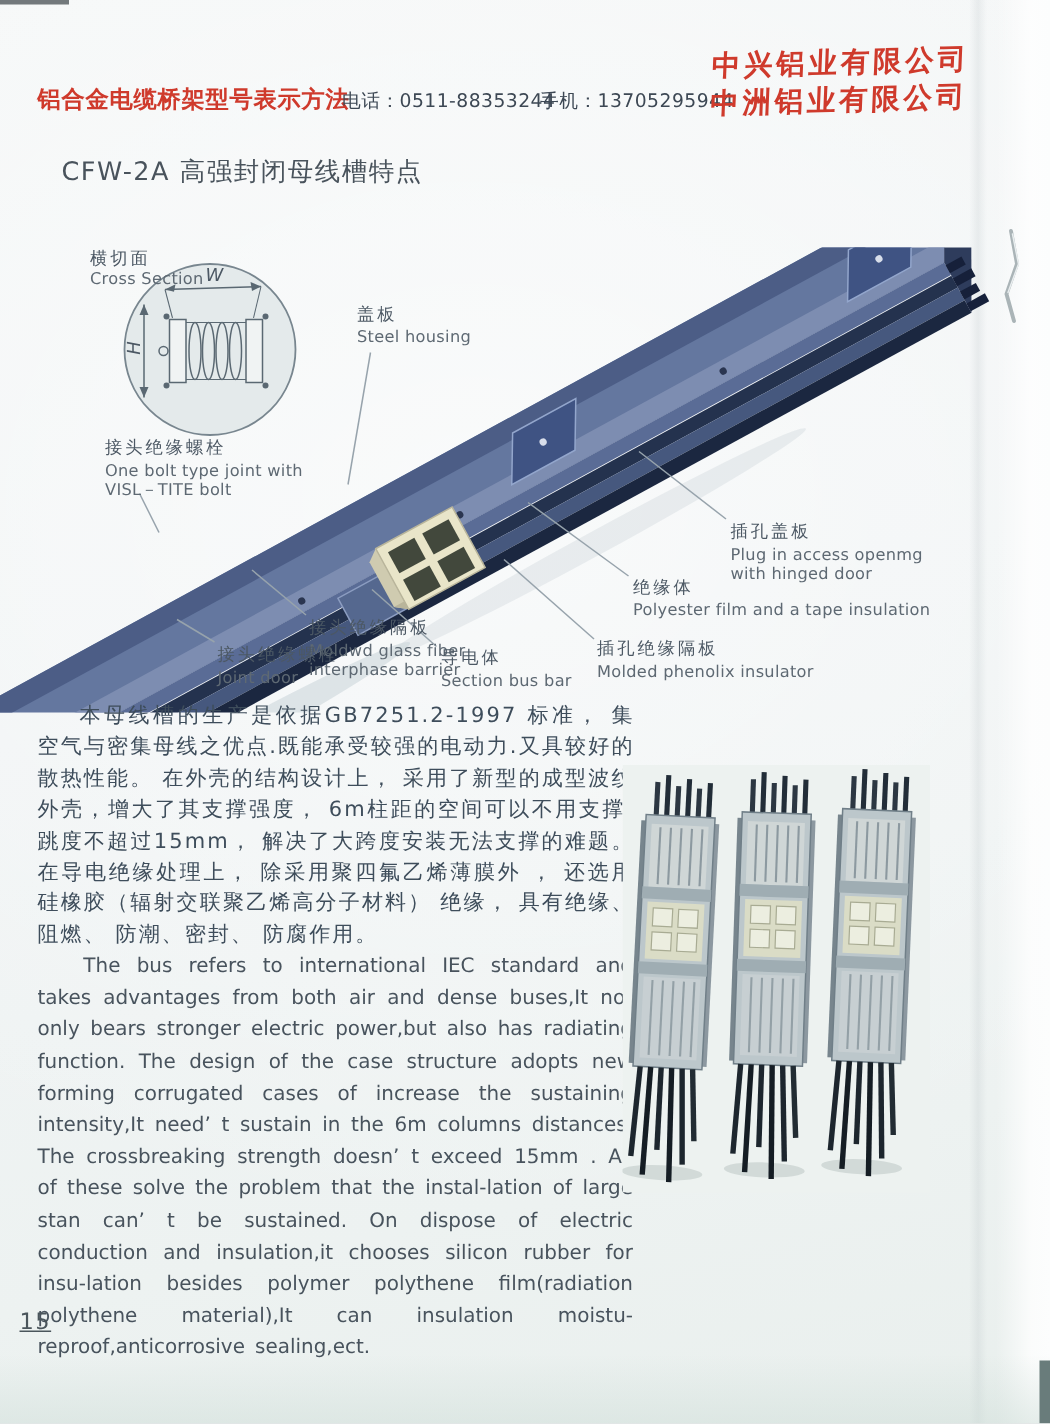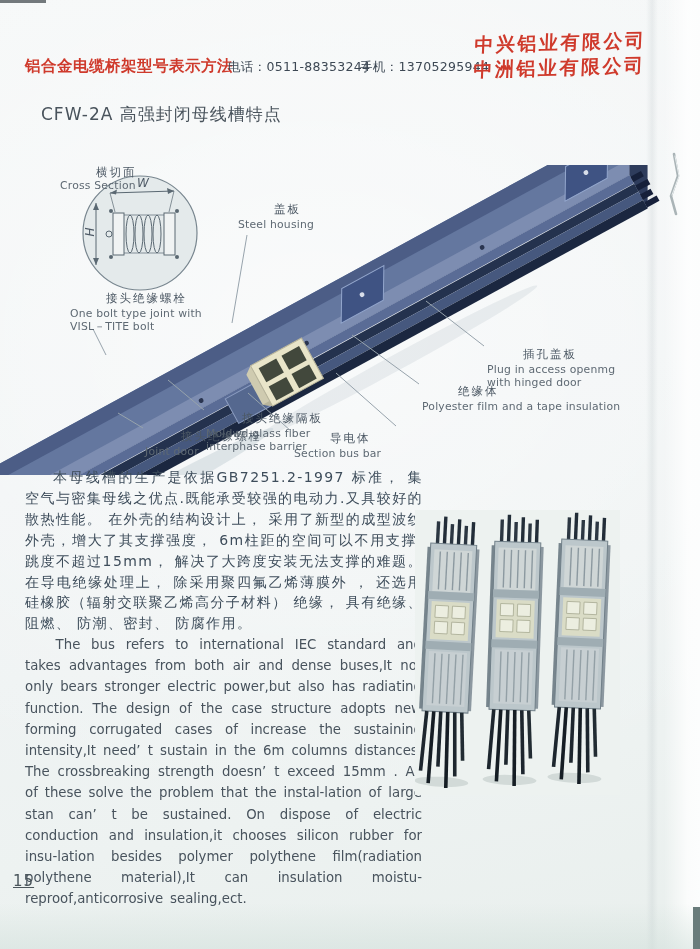--- a/index.html
+++ b/index.html
@@ -30,21 +30,21 @@
   .company{position:absolute;left:474px;top:30px;line-height:25px;font-size:19px;font-weight:bold;
     color:var(--brand-red,#d0392b);letter-spacing:2.5px;transform:rotate(-1.6deg) skewX(-4deg);}
 
   
   .t-zh{position:absolute;left:25px;top:103px;font-size:17px;color:#49535c;letter-spacing:1px;margin-left:16px;}
   .t-en{position:absolute;left:25px;top:128px;font-size:13.6px;font-weight:bold;color:#414c55;letter-spacing:.2px;}
 
   
   .diagram-svg{position:absolute;left:0;top:165px;}
   .co{position:absolute;line-height:13px;}
-  .co-zh{font-size:11.5px;color:#4c5864;letter-spacing:2px;margin-bottom:2px;margin-left:36px;}
+  .co-zh{font-size:11.5px;color:#4c5864;letter-spacing:2px;margin-bottom:2px;}
   .co-en{font-size:10.8px;color:#5e6973;letter-spacing:.2px;}
   .cs-label{position:absolute;left:60px;top:166px;line-height:12px;}
   .dim{position:absolute;font-size:12px;color:#4c5864;font-style:italic;}
   .dim-h{transform:rotate(-90deg);}
 
   
   .para-zh{position:absolute;left:25px;top:467px;width:398px;font-size:14px;line-height:20.9px;
     color:#3e4d5b;text-align:justify;text-indent:2em;letter-spacing:1.4px;}
   .para-en{position:absolute;left:25px;top:634px;width:397px;font-size:13.3px;line-height:21.2px;
     color:#48535d;text-align:justify;text-indent:2.3em;word-spacing:2.5px;}
@@ -189,20 +189,24 @@
     <div class="co-en">Polyester film and a tape insulation</div>
   </div>
   <div class="co" style="left:206px;top:412px">
     <div class="co-zh">接头绝缘隔板</div>
     <div class="co-en">Moldwd glass fiber</div>
     <div class="co-en">interphase barrier</div>
   </div>
   <div class="co" style="left:294px;top:432px">
     <div class="co-zh">导电体</div>
     <div class="co-en">Section bus bar</div>
+  </div>
+  <div class="co" style="left:398px;top:426px">
+    <div class="co-zh">插孔绝缘隔板</div>
+    <div class="co-en">Molded phenolix insulator</div>
   </div>
   <div class="co" style="left:145px;top:430px">
     <div class="co-zh">接头绝缘螺栓</div>
     <div class="co-en">Joint door</div>
   </div>
 
   <div class="para-zh">本母线槽的生产是依据GB7251.2-1997 标准， 集空气与密集母线之优点.既能承受较强的电动力.又具较好的散热性能。 在外壳的结构设计上， 采用了新型的成型波纹外壳，增大了其支撑强度， 6m柱距的空间可以不用支撑.跳度不超过15mm， 解决了大跨度安装无法支撑的难题。 在导电绝缘处理上， 除采用聚四氟乙烯薄膜外 ， 还选用硅橡胶（辐射交联聚乙烯高分子材料） 绝缘， 具有绝缘、 阻燃、 防潮、密封、 防腐作用。</div>
   <div class="para-en">The bus refers to international IEC standard and takes advantages from both air and dense buses,It not only bears stronger electric power,but also has radiating function. The design of the case structure adopts new forming corrugated cases of increase the sustaining intensity,It need’ t sustain in the 6m columns distances. The crossbreaking strength doesn’ t exceed 15mm . All of these solve the problem that the instal-lation of large stan can’ t be sustained. On dispose of electric conduction and insulation,it chooses silicon rubber for insu-lation besides polymer polythene film(radiation polythene material),It can insulation moistu-reproof,anticorrosive sealing,ect.</div>
 
   <svg class="photo-svg" width="205" height="285" viewBox="0 0 205 285">

